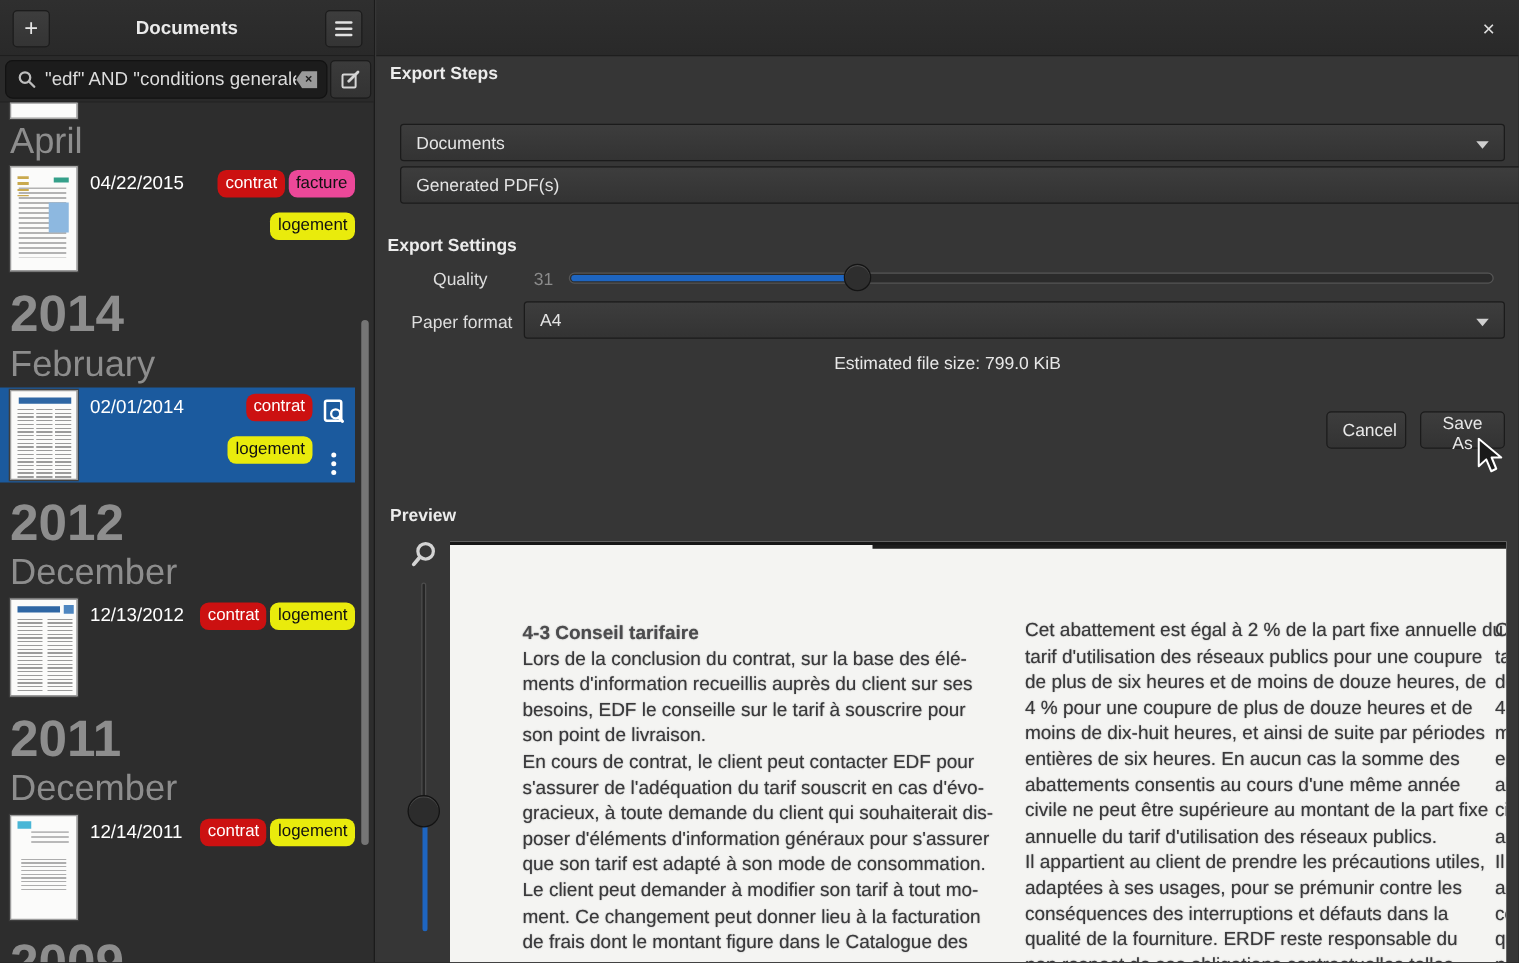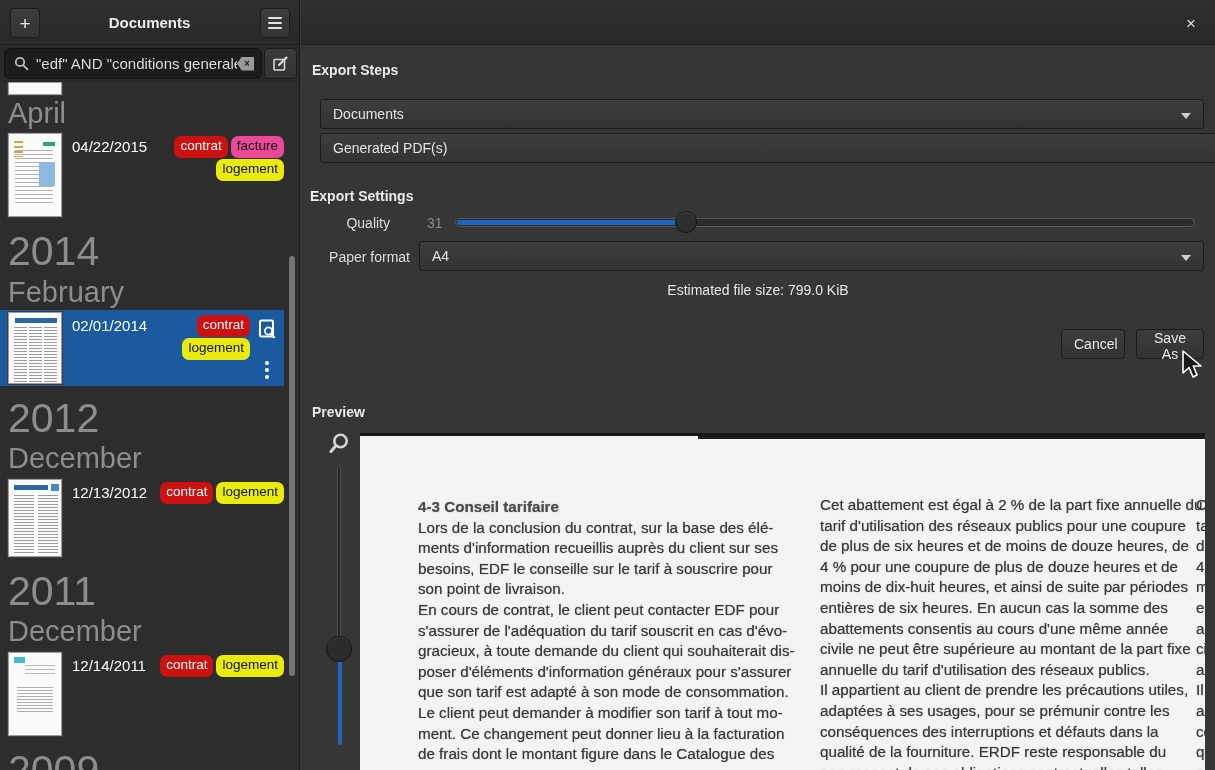--- a/index.html
+++ b/index.html
@@ -14,21 +14,21 @@
   .hd-btn.menu{left:260px;}
   .bars{display:block;width:14px;height:2px;background:#e2e2e2;box-shadow:0 5px 0 #e2e2e2,0 -5px 0 #e2e2e2;border-radius:1px;}
   .side-title{position:absolute;left:0;top:0;width:100%;height:45px;display:flex;align-items:center;justify-content:center;font-weight:bold;font-size:15px;color:#eaeaea;}
   .search-row{position:absolute;left:0;top:45px;width:100%;height:37px;background:#2a2a2a;border-bottom:1px solid #242424;}
   .search-entry{position:absolute;left:4px;top:3px;width:258px;height:31px;background:#1c1c1c;border:1px solid #121212;border-radius:6px;display:flex;align-items:center;padding:0 7px 0 9px;}
   .search-text{flex:1;font-size:15px;color:#dcdcdc;white-space:nowrap;overflow:hidden;margin-left:7px;}
   .clear-ic{width:17px;height:14px;background:#9a9a9a;clip-path:polygon(28% 0,100% 0,100% 100%,28% 100%,0 50%);color:#1d1d1d;font-size:10px;font-weight:bold;display:flex;align-items:center;justify-content:center;padding-left:3px;flex:none;}
   .edit-btn{position:absolute;left:264px;top:3px;width:33px;height:31px;background:linear-gradient(#3b3b3b,#333);border:1px solid #1c1c1c;border-radius:4px;display:flex;align-items:center;justify-content:center;padding:0;}
 
   .doc-list{position:absolute;left:0;top:82px;right:0;bottom:0;overflow:hidden;padding:0 15px 0 8px;}
-  .h-year{font-size:41px;font-weight:400;color:#8d8d8d;line-height:1.08;margin:10px 0 0 0;}
+  .h-year{font-size:41px;font-weight:700;color:#8d8d8d;line-height:1.08;margin:10px 0 0 0;}
   .h-month{font-size:29px;font-weight:300;color:#8d8d8d;line-height:1.12;margin:2px 0 2px 0;}
   .doc-row{display:flex;align-items:flex-start;padding:2px 0;}
   .doc-row.selected{background:#1b5a9e;margin-left:-8px;padding-left:8px;}
   .thumb{width:54px;height:84px;background:#fbfbfa;border:1px solid #9c9c9c;box-shadow:0 0 0 1px #3e3e3e;flex:none;background-repeat:no-repeat;}
   .thumb.partial{height:13px;margin-bottom:2px;}
   .thumb-invoice{background-image:
     linear-gradient(#8db8e0,#8db8e0),linear-gradient(#35a08a,#35a08a),
     repeating-linear-gradient(180deg,#b3b3b3 0 1px,transparent 1px 4px),
     repeating-linear-gradient(180deg,#c9a94e 0 2px,transparent 2px 5px);
     background-size:16px 24px,12px 4px,38px 56px,9px 16px;
@@ -46,21 +46,21 @@
     repeating-linear-gradient(180deg,#9b9b9b 0 1px,transparent 1px 3px);
     background-size:34px 5px,8px 7px,20px 58px,20px 58px;
     background-position:5px 5px,42px 4px,5px 15px,29px 15px;}
   .thumb-letter{background-image:
     linear-gradient(#49b6d6,#49b6d6),
     repeating-linear-gradient(180deg,#adadad 0 1px,transparent 1px 3px),
     repeating-linear-gradient(180deg,#b9b9b9 0 1px,transparent 1px 4px);
     background-size:11px 6px,36px 26px,30px 10px;
     background-position:5px 4px,8px 34px,16px 12px;}
   .doc-date{color:#fff;font-size:15px;margin:5px 0 0 10px;white-space:nowrap;}
-  .doc-tags{flex:1;display:flex;flex-wrap:wrap;justify-content:flex-end;align-content:flex-start;gap:1px 3px;margin:3px 0 0 6px;align-items:flex-end;}
+  .doc-tags{flex:1;display:flex;flex-wrap:wrap;justify-content:flex-end;align-content:flex-start;gap:12px 3px;margin:3px 0 0 6px;align-items:flex-end;}
   .tag{font-size:13.5px;padding:2px 6px 3px;border-radius:7px;line-height:1.25;}
   .row-actions{width:34px;flex:none;display:flex;flex-direction:column;align-items:center;gap:16px;margin-top:7px;}
   .vdots{width:4px;height:4px;border-radius:50%;background:#fff;box-shadow:0 7px 0 #fff,0 14px 0 #fff;margin-bottom:14px;}
   .side-scrollbar{position:absolute;left:289px;top:256px;width:6px;height:420px;border-radius:3px;background:#757575;}
 
   
   .panel{position:absolute;left:301px;top:0;width:914px;height:770px;background:#363636;}
   .panel-header{position:absolute;left:0;top:0;width:100%;height:45px;background:linear-gradient(#2f2f2f,#292929);border-bottom:1px solid #1e1e1e;}
   .close-btn{position:absolute;right:13px;top:12px;width:22px;height:22px;background:none;border:none;color:#dedede;font-size:17px;line-height:1;padding:0;}
   .sec-label{position:absolute;font-size:14px;font-weight:bold;color:#ececec;}
@@ -177,21 +177,21 @@
         <div class="h-year">2009</div>
       </div>
     <div class="side-scrollbar"></div>
   </aside>
 
   <main class="panel">
     <div class="panel-header">
       <button class="close-btn">×</button>
     </div>
 
-    <div class="sec-label" style="left:11px;top:62px;">Export Steps</div>
+    <div class="sec-label" style="left:11px;top:50px;">Export Steps</div>
 
     <div class="dropdown" style="left:19px;top:99px;width:884px;">
       <span>Documents</span>
       <span class="arrow"></span>
     </div>
     <div class="dropdown" style="left:19px;top:133px;width:1037px;">
       <span>Generated PDF(s)</span>
       <span class="arrow"></span>
     </div>
 

